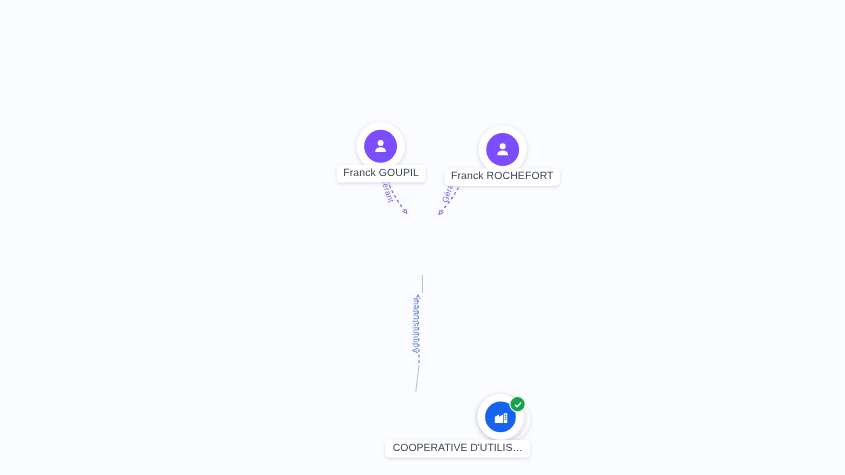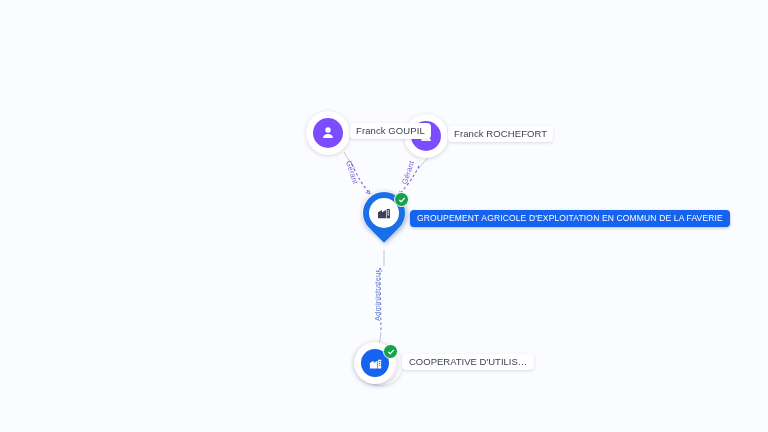--- a/index.html
+++ b/index.html
@@ -55,20 +55,21 @@
     top: 291px;
     transform: rotate(-90deg);
     color: #6b82d6;
     font-size: 7.5px;
   }
 
   
   .node {
     position: absolute;
     display: flex;
+    flex-direction: column;
     align-items: center;
   }
 
   
   .person-halo {
     width: 44px;
     height: 44px;
     border-radius: 50%;
     background: #ffffff;
     box-shadow: 0 1px 4px rgba(60, 64, 110, 0.20);
@@ -279,43 +280,22 @@
       <div class="person-avatar">
         <svg width="18" height="18" viewBox="0 0 24 24" fill="#ffffff">
           <circle cx="12" cy="8" r="3.6"></circle>
           <path d="M12 13.2c-3.6 0-6.4 2.1-6.4 4.4v1.2h12.8v-1.2c0-2.3-2.8-4.4-6.4-4.4z"></path>
         </svg>
       </div>
     </div>
     <div class="node-label">Franck ROCHEFORT</div>
   </div>
 
-  <div class="node" style="left:358px; top:191px;">
-    <div class="pin-wrap">
-      <div class="pin-ghost"></div>
-      <div class="pin-shape"></div>
-      <div class="pin-inner">
-        <svg width="16" height="16" viewBox="0 0 24 24" fill="#3c4257">
-          <path d="M3 20V11l6-3.4V11l6-3.4V20H3z"></path>
-          <rect x="16" y="6" width="5" height="14" rx="0.6"></rect>
-          <rect x="17.3" y="8" width="2.4" height="1.6" fill="#ffffff"></rect>
-          <rect x="17.3" y="11" width="2.4" height="1.6" fill="#ffffff"></rect>
-          <rect x="17.3" y="14" width="2.4" height="1.6" fill="#ffffff"></rect>
-        </svg>
-      </div>
-      <div class="badge-check" style="right:1px; top:1px;">
-        <svg width="8" height="8" viewBox="0 0 24 24" fill="none" stroke="#ffffff" stroke-width="4" stroke-linecap="round" stroke-linejoin="round">
-          <path d="M5 13l4.5 4.5L19 7"></path>
-        </svg>
-      </div>
-    </div>
-    <div class="center-label" style="margin-left:0;">GROUPEMENT AGRICOLE D'EXPLOITATION EN COMMUN DE LA FAVERIE</div>
-  </div>
-
-  <div class="node" style="left:350px; top:340px;">
+
+  <div class="node" style="left:350px; top:356px;align-items:flex-end;">
     <div class="stack-wrap">
       <div class="stack-card c1"></div>
       <div class="stack-card c2"></div>
       <div class="stack-card c3"></div>
       <div class="stack-front">
         <div class="stack-circle">
           <svg width="15" height="15" viewBox="0 0 24 24" fill="#ffffff">
             <path d="M3 20V11l6-3.4V11l6-3.4V20H3z"></path>
             <rect x="16" y="6" width="5" height="14" rx="0.6"></rect>
             <rect x="17.3" y="8" width="2.4" height="1.6" fill="#1663ef"></rect>

